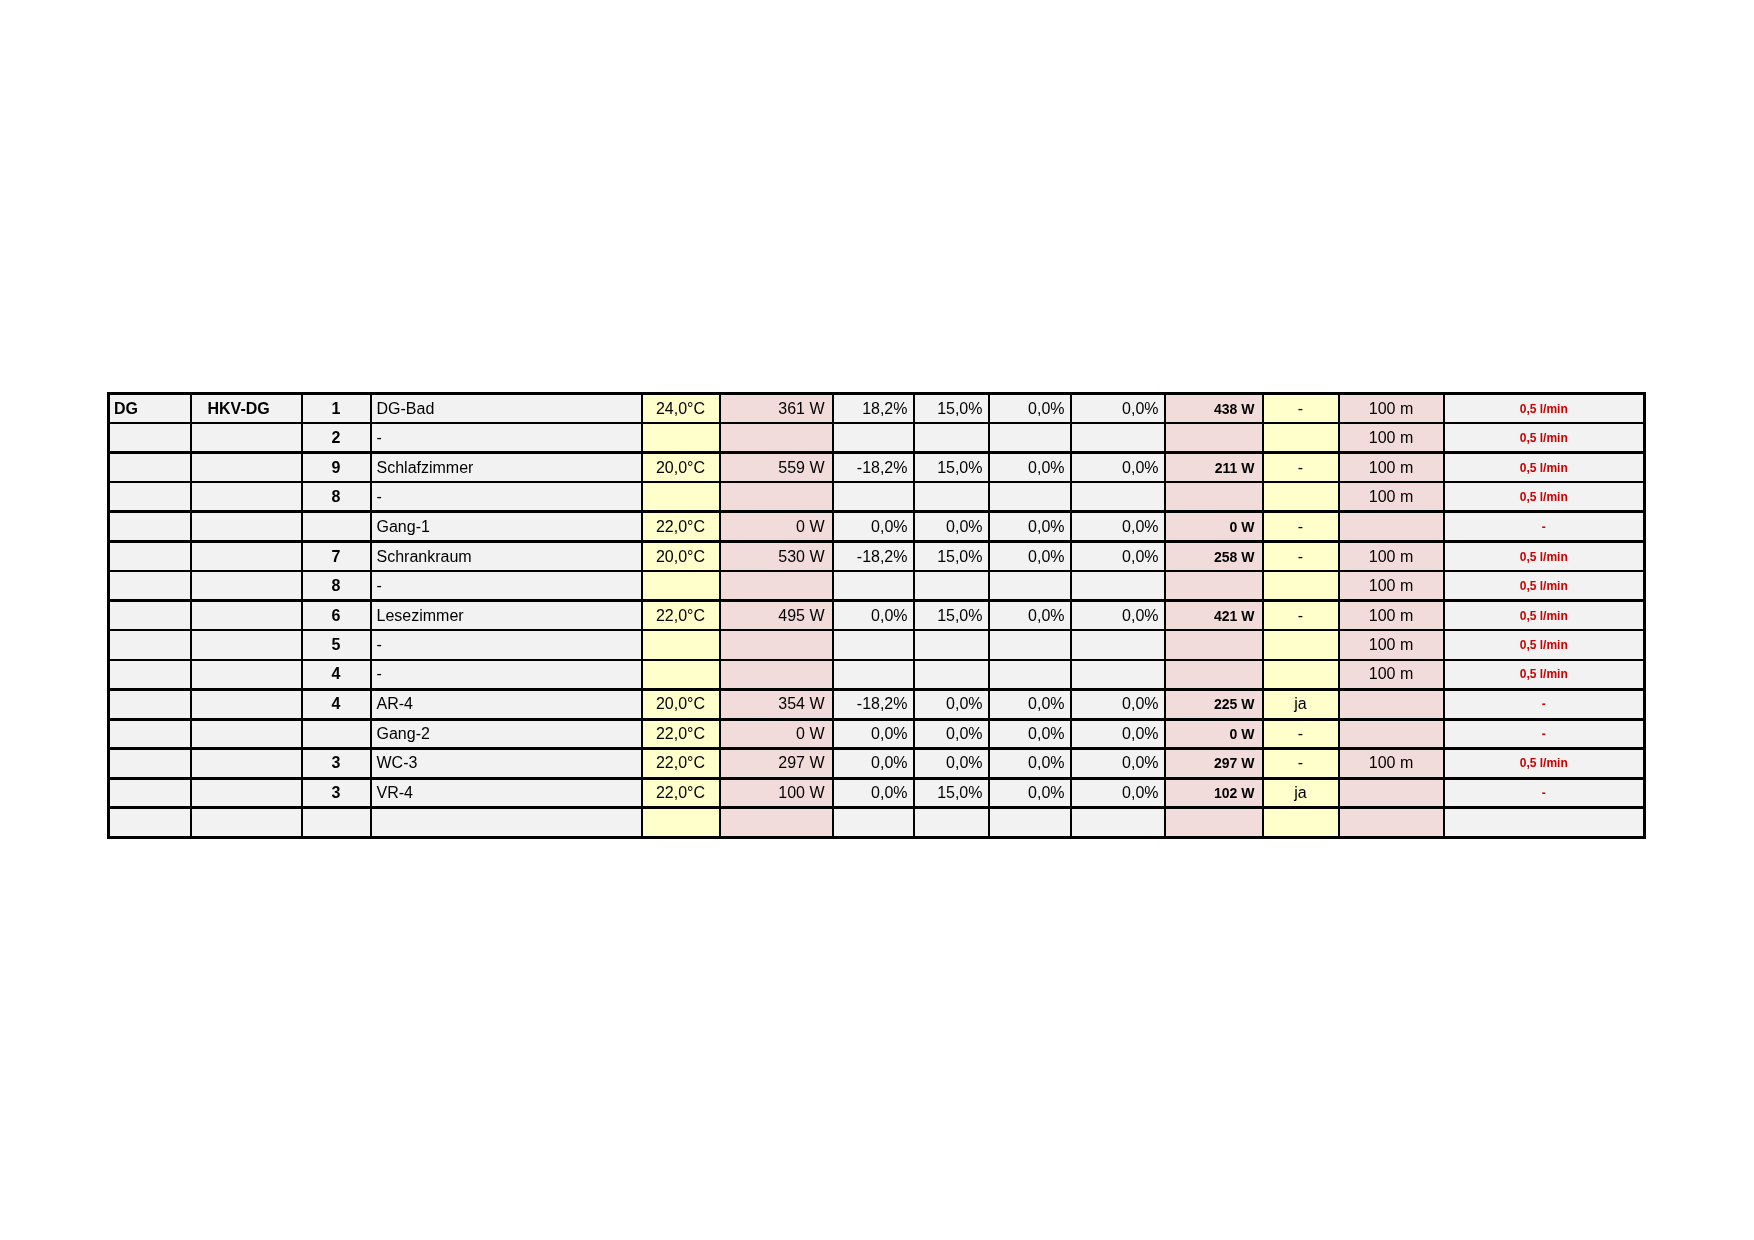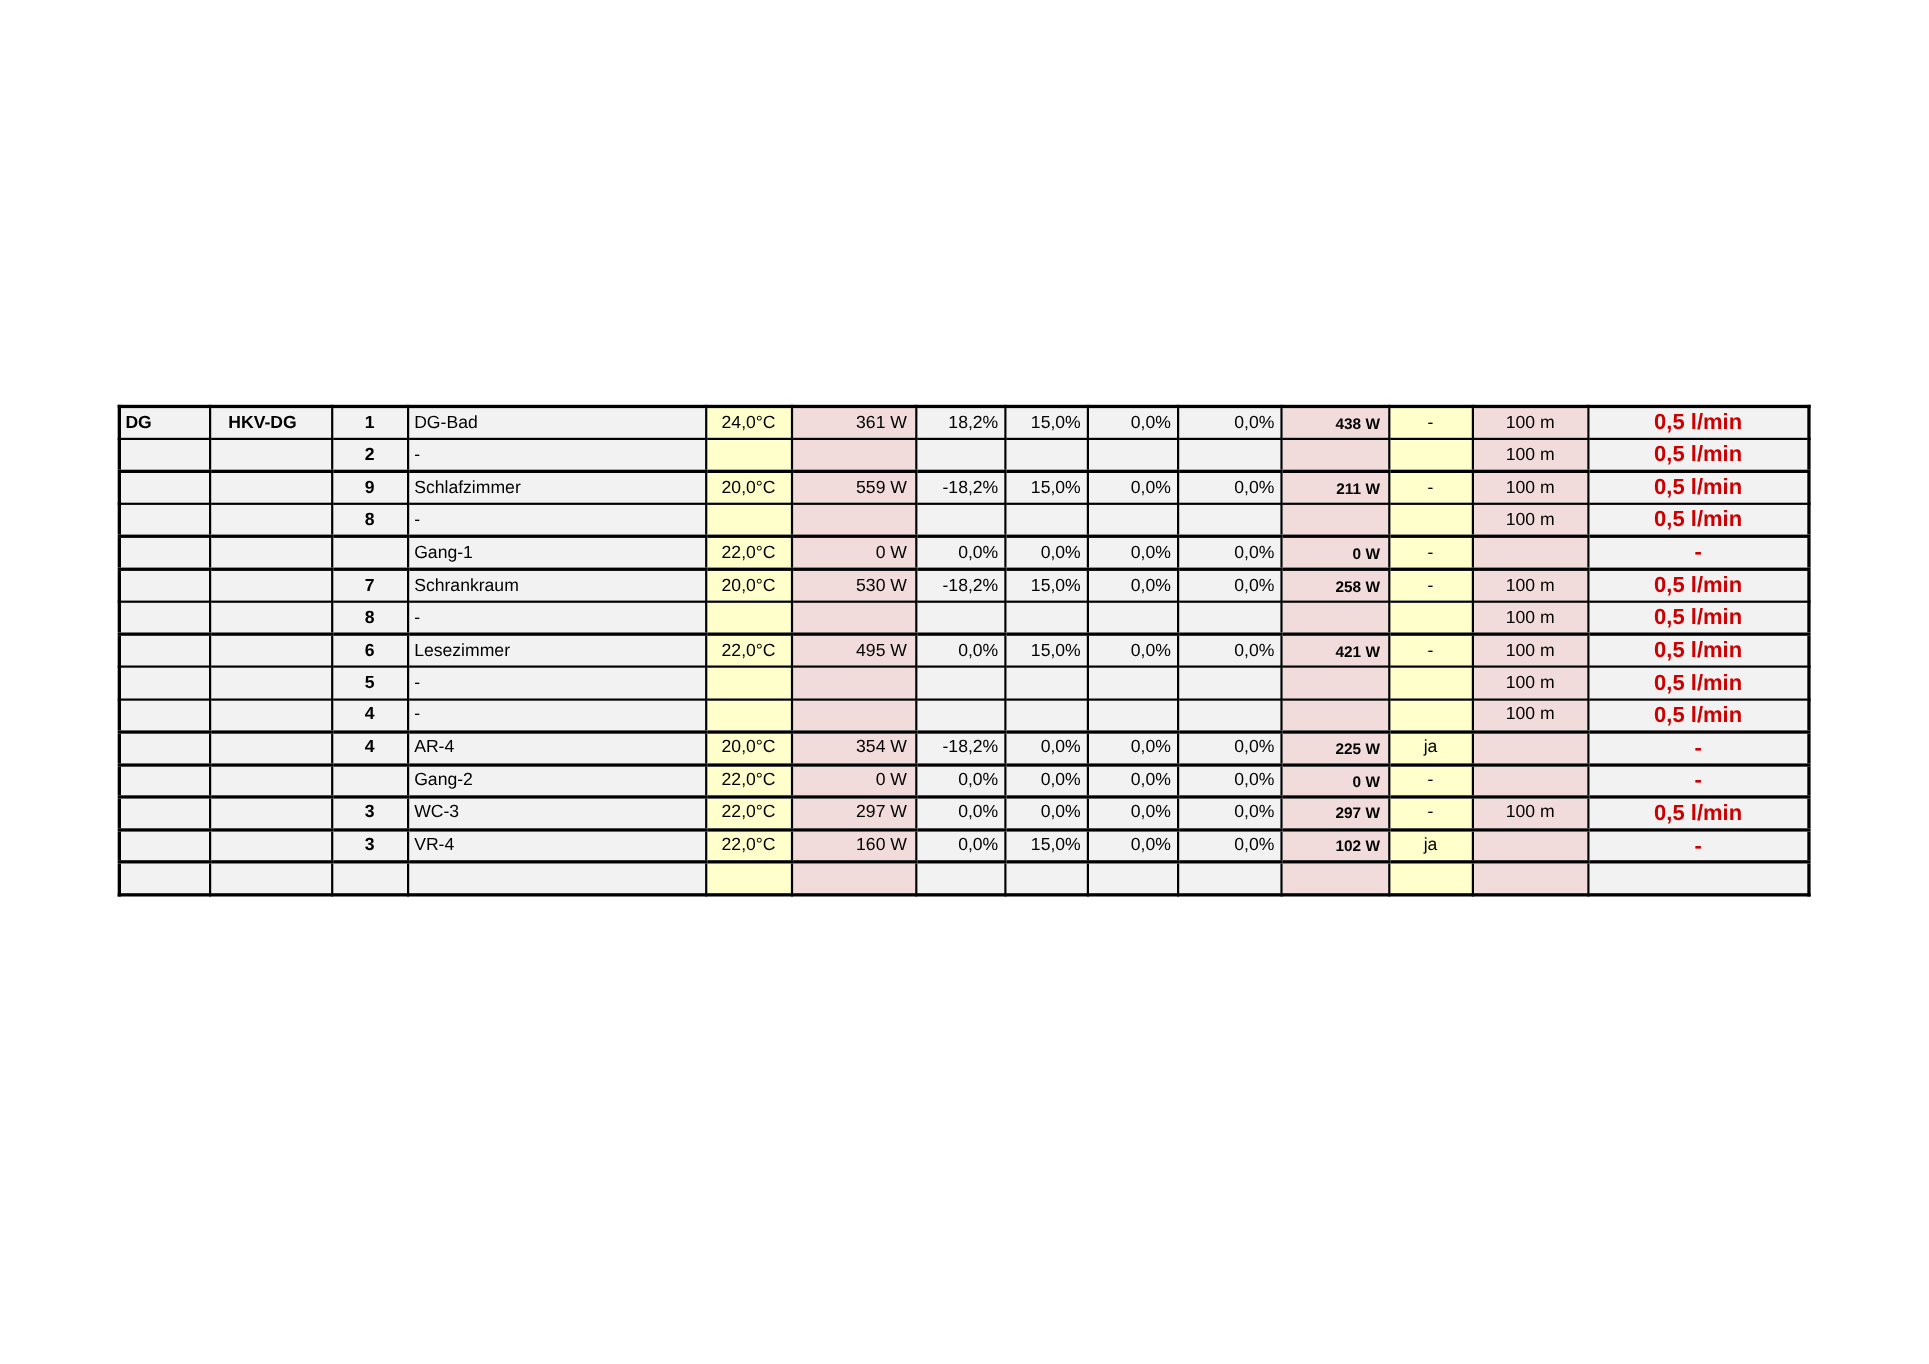--- a/index.html
+++ b/index.html
@@ -14,21 +14,21 @@
   html,body{margin:0;padding:0;}
   body{
     width:1754px;height:1240px;
     background:var(--pagebg);
     position:relative;
     font-family:"Liberation Sans",sans-serif;
   }
   .table-wrap{
     position:absolute;
     left:107px;
-    top:368px;
+    top:392px;
   }
   table{
     border-collapse:collapse;
     table-layout:fixed;
     border:3px solid var(--border);
   }
   td{
     border:2px solid var(--border);
     height:29.6px;
     padding:0 5px;
@@ -44,21 +44,21 @@
   td.col-floor{font-weight:bold;text-align:left;padding-left:4px;}
   td.col-dist{font-weight:bold;text-align:left;padding-left:16px;}
   td.col-num{font-weight:bold;text-align:center;}
   td.col-room{text-align:left;padding-left:5px;}
   td.col-temp{background:var(--yellow);text-align:center;padding:0 3px;}
   td.col-power{background:var(--pink);text-align:right;padding-right:7px;}
   td.col-pct1,td.col-pct2,td.col-pct3,td.col-pct4{text-align:right;padding-right:5px;}
   td.col-powerOut{background:var(--pink);text-align:right;padding-right:7px;font-weight:bold;font-size:14px;}
   td.col-flag{background:var(--yellow);text-align:center;}
   td.col-length{background:var(--pink);text-align:center;}
-  td.col-flow{text-align:center;font-weight:bold;color:var(--red);font-size:20px;}
+  td.col-flow{text-align:center;font-weight:bold;color:var(--red);font-size:12px;}
 </style>
 </head>
 <body>
 
 <div class="table-wrap">
   <table>
     <colgroup>
         <col style="width: 82px;">
         <col style="width: 111px;">
         <col style="width: 69px;">
@@ -282,21 +282,21 @@
           <td class="col-flag">-</td>
           <td class="col-length">100 m</td>
           <td class="col-flow">0,5 l/min</td>
         </tr>
         <tr class="group-start">
           <td class="col-floor"></td>
           <td class="col-dist"></td>
           <td class="col-num">3</td>
           <td class="col-room">VR-4</td>
           <td class="col-temp">22,0°C</td>
-          <td class="col-power">160 W</td>
+          <td class="col-power">100 W</td>
           <td class="col-pct1">0,0%</td>
           <td class="col-pct2">15,0%</td>
           <td class="col-pct3">0,0%</td>
           <td class="col-pct4">0,0%</td>
           <td class="col-powerOut">102 W</td>
           <td class="col-flag">ja</td>
           <td class="col-length"></td>
           <td class="col-flow">-</td>
         </tr>
         <tr class="group-start">

